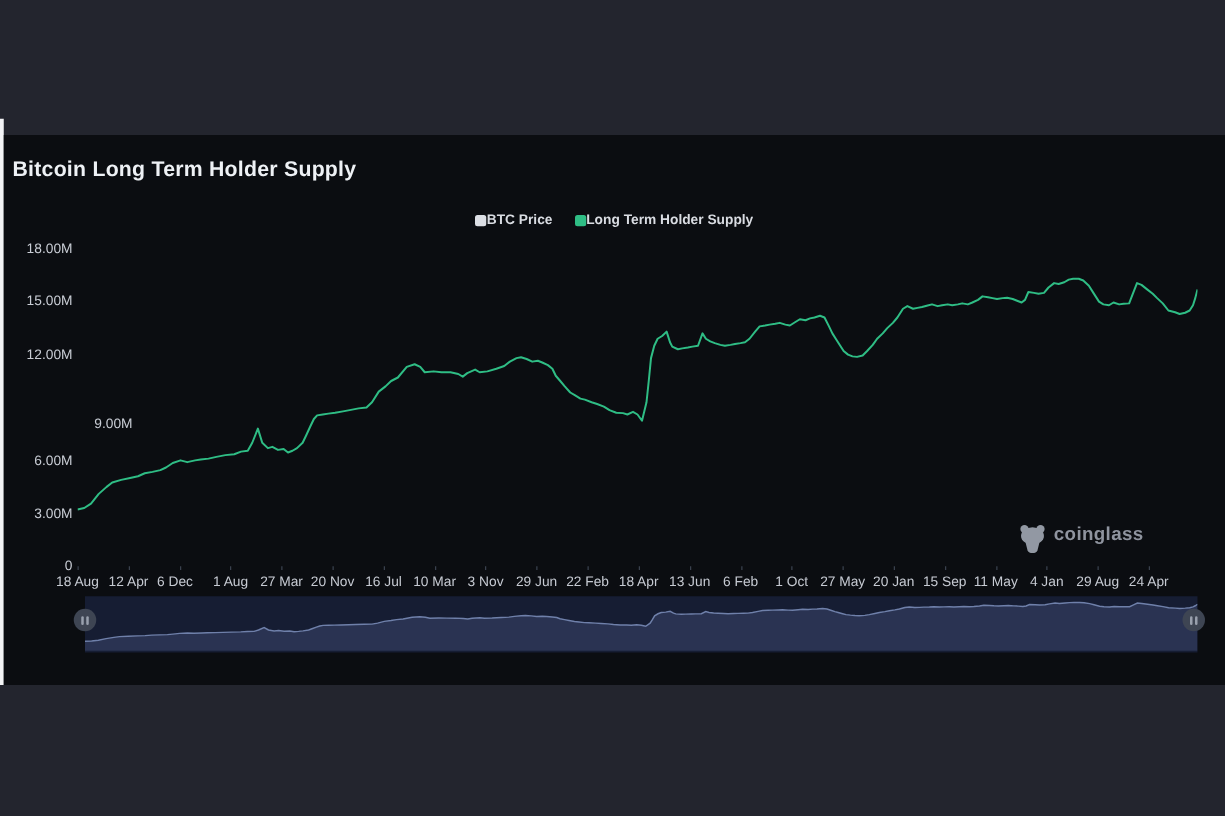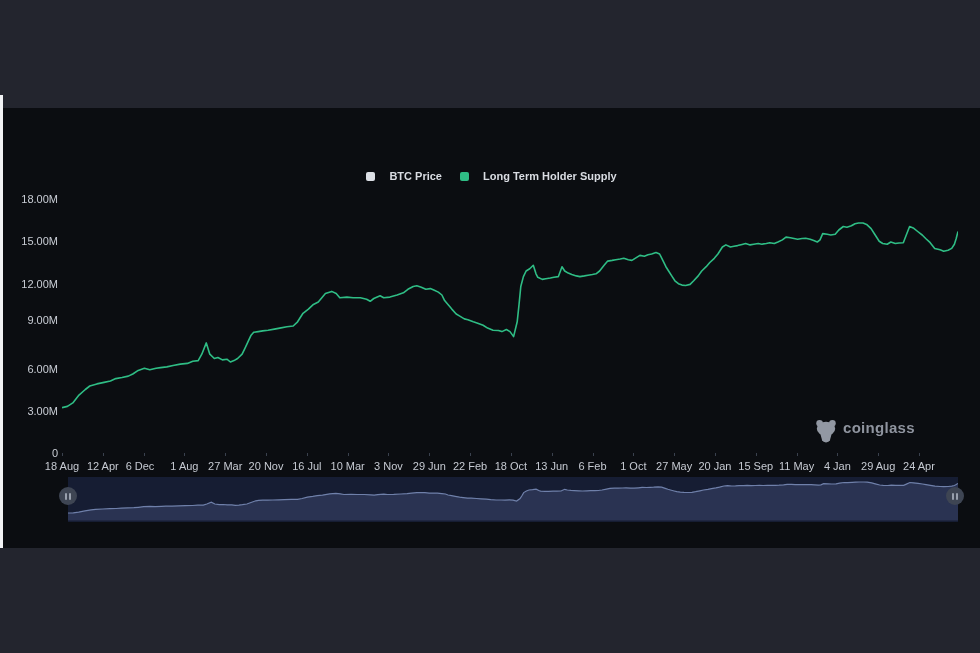--- a/index.html
+++ b/index.html
@@ -5,21 +5,21 @@
   html,body{margin:0;padding:0;}
   body{
     width:980px;height:653px;position:relative;overflow:hidden;
     background:#23252e;
     font-family:"Liberation Sans","DejaVu Sans",sans-serif;
   }
   .left-sliver{position:absolute;left:0;top:95px;width:3px;height:453px;background:#f2f3f5;}
   .panel{position:absolute;left:3px;top:108px;width:977px;height:440px;background:#0b0d11;}
   .chart-title{position:absolute;left:7px;top:18px;font-size:17px;font-weight:700;color:#eef1f5;letter-spacing:.2px;}
   .legend{position:absolute;left:0;top:62px;width:100%;display:flex;justify-content:center;gap:18px;}
-  .legend-item{display:flex;align-items:center;gap:14px;cursor:pointer;}
+  .legend-item{display:flex;align-items:center;gap:0;cursor:pointer;}
   .legend-swatch{width:9px;height:9px;border-radius:2px;}
   .legend-label{font-size:11px;font-weight:700;color:#d9dce2;}
   .ylabel{position:absolute;width:55px;text-align:right;transform:translateY(-50%);
     font-size:11px;color:#c9cdd5;}
   .xlabel{position:absolute;top:352px;transform:translateX(-50%);
     font-size:11px;color:#c6cad2;white-space:nowrap;}
   .xtick{position:absolute;top:345px;width:1px;height:3px;background:#3a414e;}
   .plot{position:absolute;left:59px;top:91px;width:896px;height:254px;cursor:crosshair;}
   .navigator{position:absolute;left:65px;top:369px;width:890px;height:45px;background:#161d33;cursor:grab;}
   .nav-handle{position:absolute;width:18px;height:18px;border-radius:50%;background:#3e4553;
@@ -27,37 +27,38 @@
   .nav-handle span{display:block;width:2px;height:7px;background:#99a0ad;border-radius:1px;}
   .watermark{position:absolute;left:812px;top:311px;display:flex;gap:6px;}
   .watermark-text{font-size:15px;font-weight:700;color:#8f949f;letter-spacing:.3px;}
 </style>
 </head>
 <body>
 
 <div class="left-sliver"></div>
 
 <div class="panel">
+  <div class="chart-title">Bitcoin Long Term Holder Supply</div>
 
   <div class="legend">
     <div class="legend-item">
       <span class="legend-swatch" style="background:#dcdfe5"></span>
       <span class="legend-label">BTC Price</span>
     </div>
     <div class="legend-item">
       <span class="legend-swatch" style="background:#2fbd85"></span>
       <span class="legend-label">Long Term Holder Supply</span>
     </div>
   </div>
 
   <div id="yAxis">
       <div class="ylabel" style="top: 91px;">18.00M</div>
       <div class="ylabel" style="top: 133.4px;">15.00M</div>
       <div class="ylabel" style="top: 175.8px;">12.00M</div>
-      <div class="ylabel" style="top: 212px;">9.00M</div>
+      <div class="ylabel" style="top: 231px; margin-left: 48px;">9.00M</div>
       <div class="ylabel" style="top: 260.6px;">6.00M</div>
       <div class="ylabel" style="top: 303px;">3.00M</div>
       <div class="ylabel" style="top: 345.4px;">0</div>
     </div>
   <div id="xAxis">
       <div class="xlabel" style="left: 59px;">18 Aug</div>
       <div class="xtick" style="left: 59px;"></div>
       <div class="xlabel" style="left: 99.81px;">12 Apr</div>
       <div class="xtick" style="left: 99.81px;"></div>
       <div class="xlabel" style="left: 137px;">6 Dec</div>
@@ -71,21 +72,21 @@
       <div class="xlabel" style="left: 303.86px;">16 Jul</div>
       <div class="xtick" style="left: 303.86px;"></div>
       <div class="xlabel" style="left: 344.67px;">10 Mar</div>
       <div class="xtick" style="left: 344.67px;"></div>
       <div class="xlabel" style="left: 385.48px;">3 Nov</div>
       <div class="xtick" style="left: 385.48px;"></div>
       <div class="xlabel" style="left: 426.29px;">29 Jun</div>
       <div class="xtick" style="left: 426.29px;"></div>
       <div class="xlabel" style="left: 467.1px;">22 Feb</div>
       <div class="xtick" style="left: 467.1px;"></div>
-      <div class="xlabel" style="left: 507.91px;">18 Oct</div>
+      <div class="xlabel" style="left: 507.91px;">18 Apr</div>
       <div class="xtick" style="left: 507.91px;"></div>
       <div class="xlabel" style="left: 548.72px;">13 Jun</div>
       <div class="xtick" style="left: 548.72px;"></div>
       <div class="xlabel" style="left: 589.53px;">6 Feb</div>
       <div class="xtick" style="left: 589.53px;"></div>
       <div class="xlabel" style="left: 630.34px;">1 Oct</div>
       <div class="xtick" style="left: 630.34px;"></div>
       <div class="xlabel" style="left: 671.15px;">27 May</div>
       <div class="xtick" style="left: 671.15px;"></div>
       <div class="xlabel" style="left: 711.96px;">20 Jan</div>

